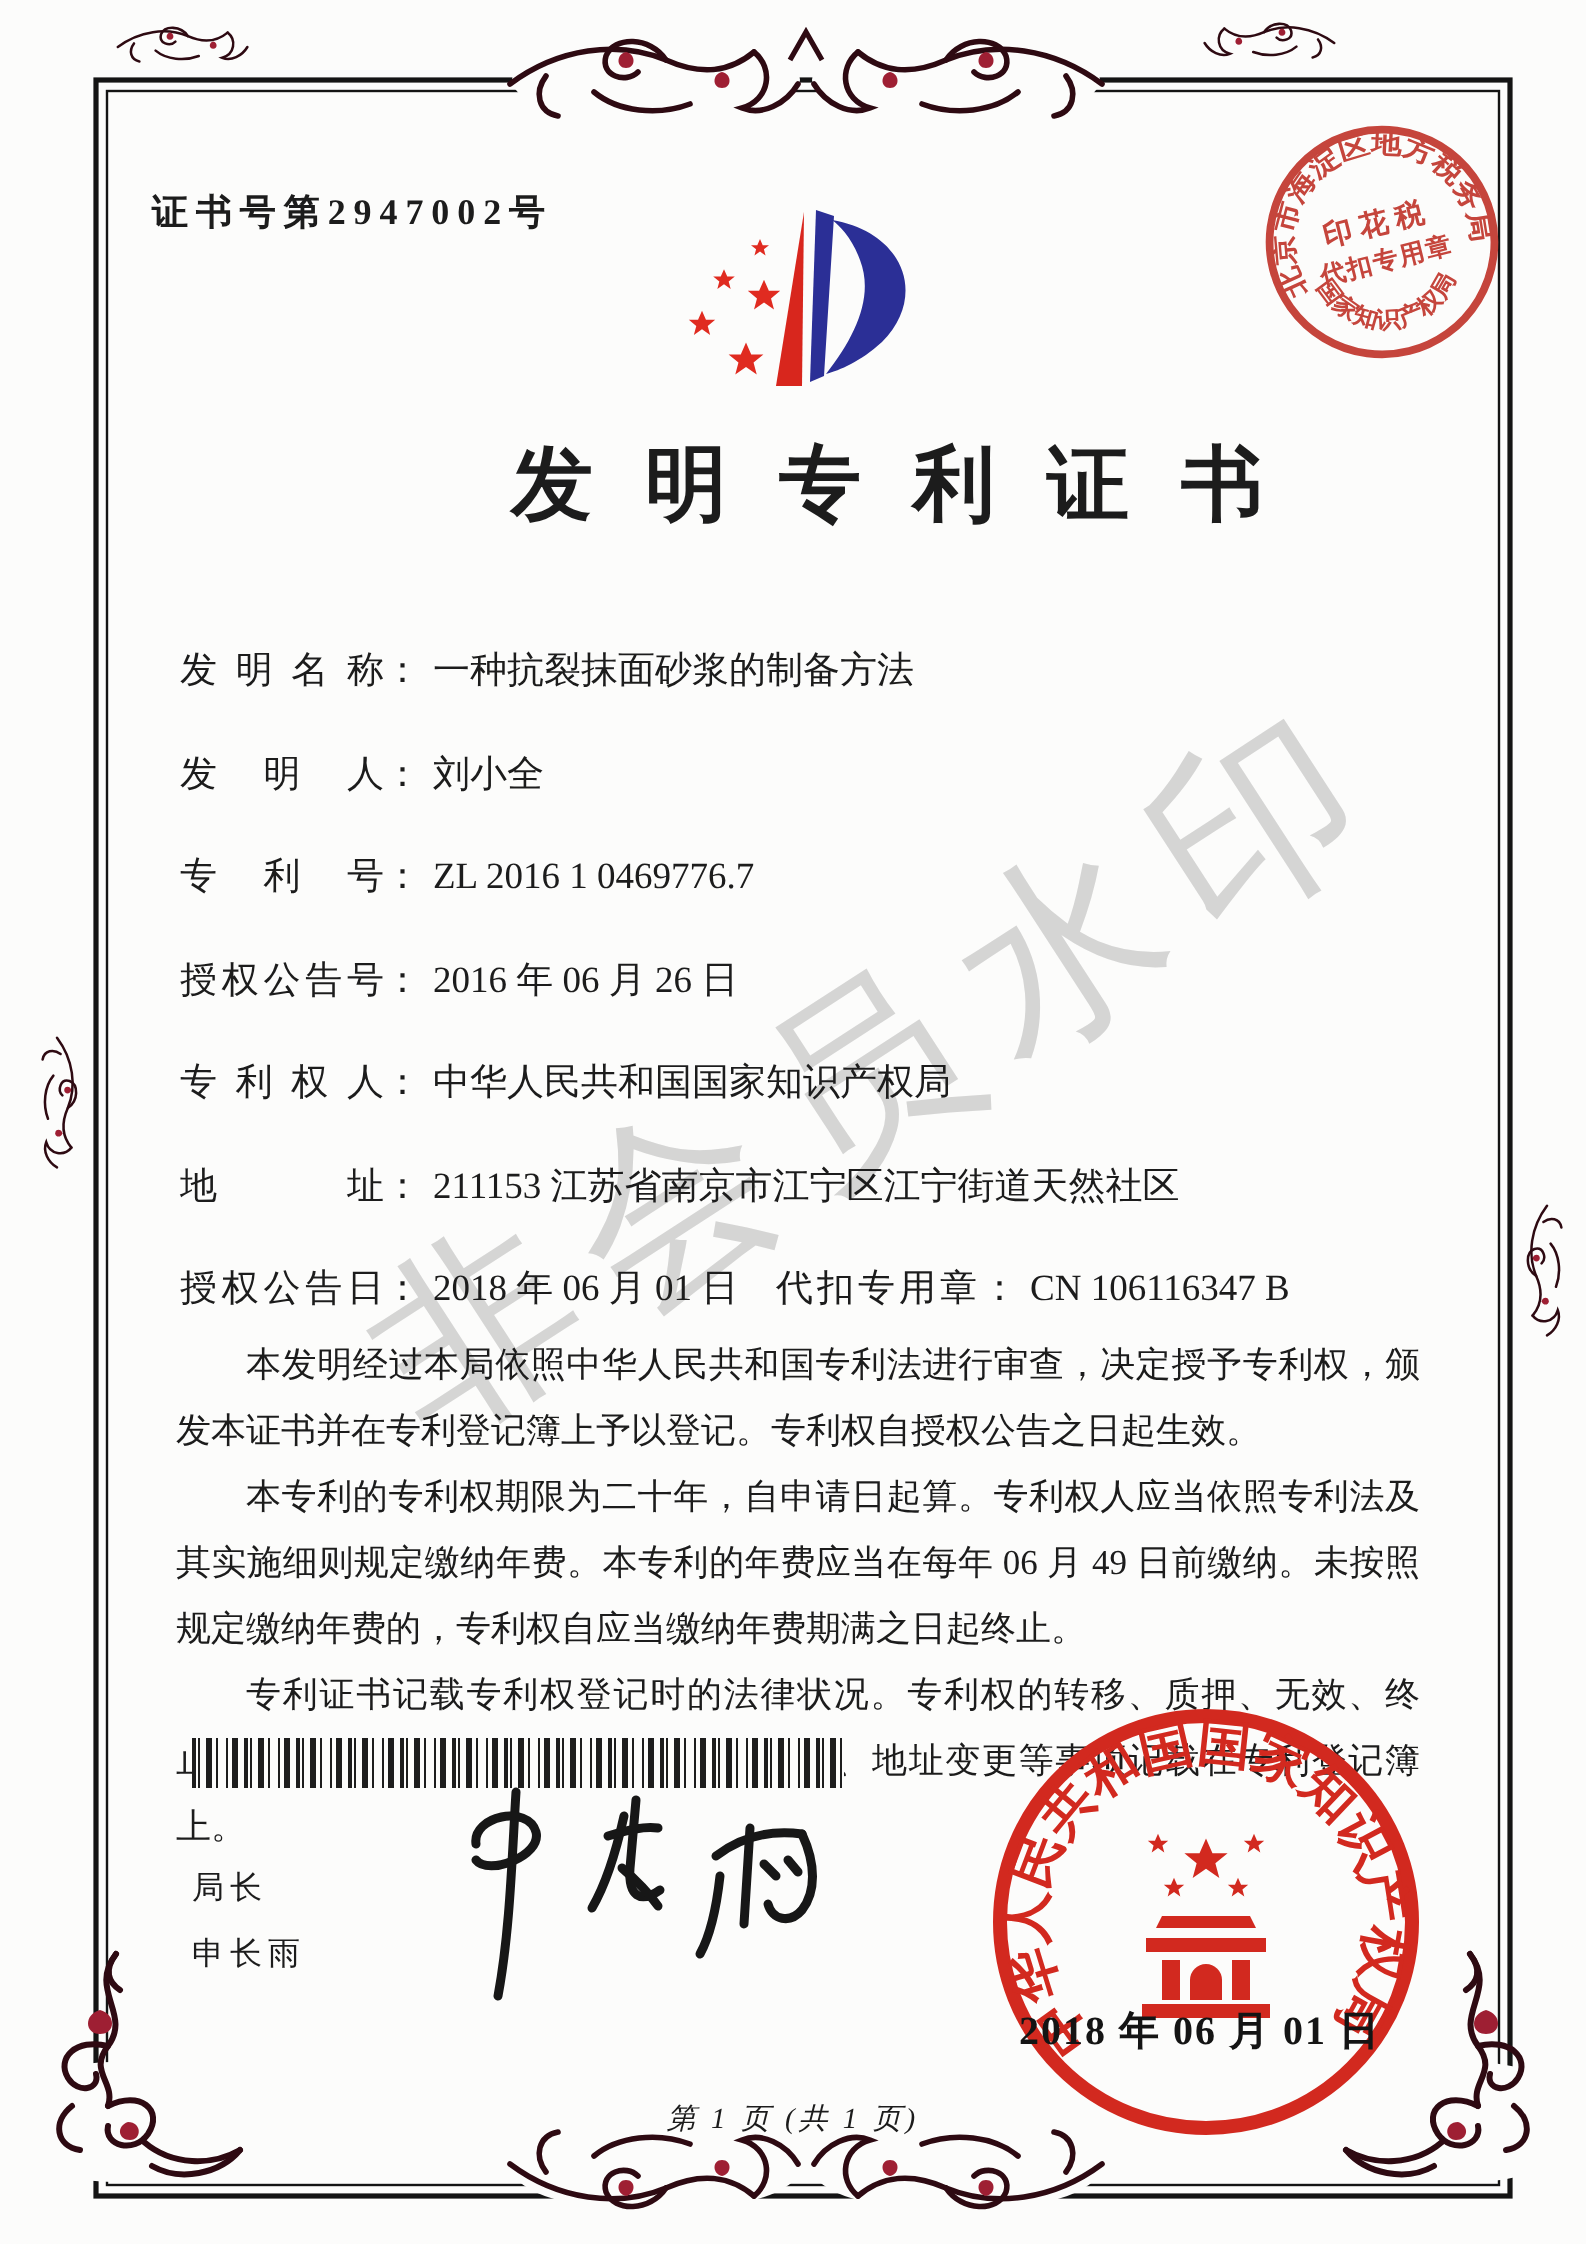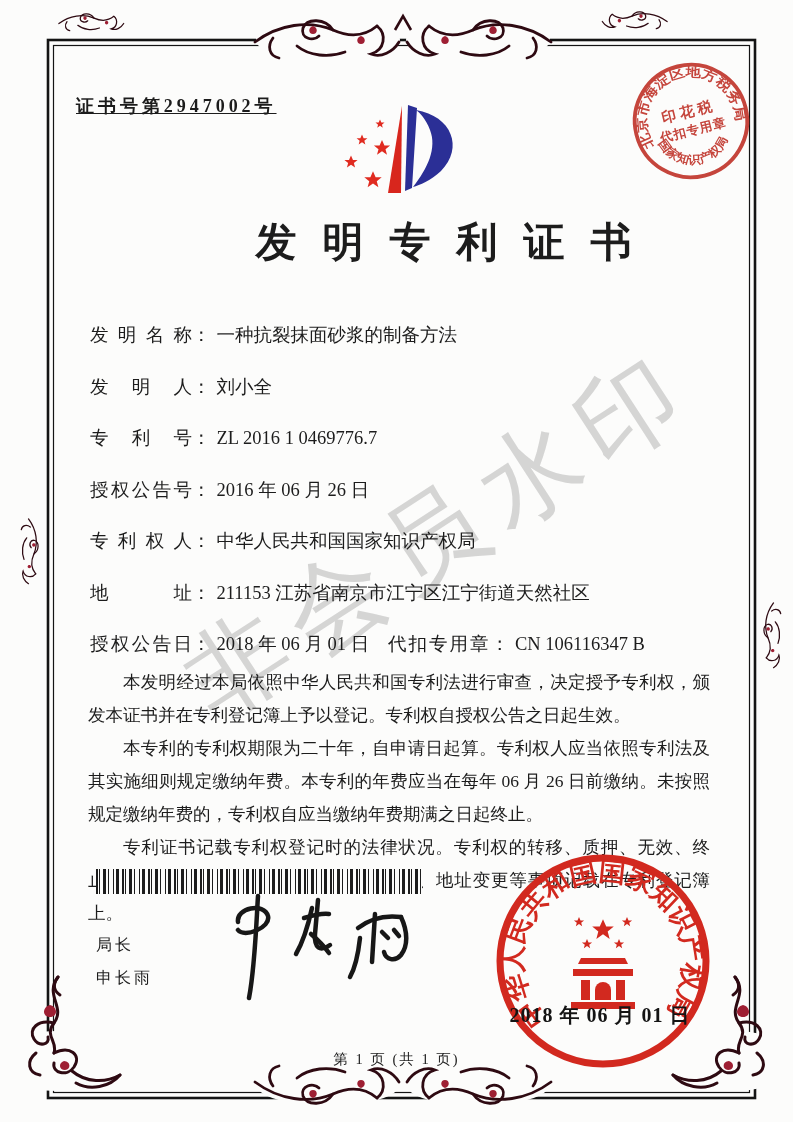--- a/index.html
+++ b/index.html
@@ -10,21 +10,21 @@
   .frame-svg { position:absolute; left:0; top:0; z-index:0; }
 
   .wm { position:absolute; left:120px; top:395px; width:640px; height:280px; z-index:1;
         display:flex; align-items:center; justify-content:center;
         transform:rotate(-33deg); transform-origin:50% 50%;
         font-size:100px; letter-spacing:16px; color:rgba(150,150,150,.38);
         font-family:"Liberation Sans","DejaVu Sans",sans-serif; white-space:nowrap; }
 
   .content { position:absolute; inset:0; z-index:2; }
 
-  .cert-no { position:absolute; left:76px; top:94px; font-size:18px; letter-spacing:.22em; font-weight:600;text-decoration:underline; }
+  .cert-no { position:absolute; left:76px; top:94px; font-size:18px; letter-spacing:.22em; font-weight:600; }
 
   .logo { position:absolute; left:316px; top:96px; }
 
   .title { position:absolute; left:0; top:215px; width:100%; text-align:center;
            font-size:41px; font-weight:700; letter-spacing:26px; text-indent:26px;margin-left:47px; }
 
   .fields { position:absolute; left:90px; top:322px; width:620px; }
   .frow { position:relative; height:51.5px; font-size:18.5px; white-space:nowrap; }
   .flabel { display:inline-block; width:102px; text-align:justify; text-align-last:justify; text-justify:inter-character; vertical-align:bottom; }
   .fcolon { display:inline-block; margin-right:6px; }
@@ -45,21 +45,21 @@
 
   .signature { position:absolute; left:208px; top:888px; }
 
   .seal { position:absolute; left:492px; top:850px; width:222px; height:222px; }
   .seal-date { position:absolute; left:484px; top:1002px; width:232px; text-align:center;
                font-size:20px; font-weight:600; letter-spacing:1px; color:#141414; z-index:3; }
 
   .stamp { position:absolute; left:628px; top:58px; width:126px; height:126px;
            transform:rotate(-14deg); z-index:3; }
 
-  .footer { position:absolute; left:0; top:1050px; width:100%; text-align:center; font-size:14.5px; letter-spacing:2px; }
+  .footer { position:absolute; left:0; top:1050px; width:100%; text-align:center; font-size:14.5px; letter-spacing:2px;font-style:italic; }
 </style>
 </head>
 <body>
 
 <div class="page">
 
   <svg class="frame-svg" width="793" height="1122" viewBox="0 0 793 1122">
     <defs>
       <g id="flourish" stroke="#2e0a12" stroke-width="3" fill="none" stroke-linecap="round">
         <ellipse cx="62" cy="86" rx="52" ry="30" fill="#fcfcfb" stroke="none"></ellipse>
@@ -148,21 +148,21 @@
       <div class="frow">
         <span class="flabel">授权公告日</span><span class="fcolon">：</span><span>2018 年 06 月 01 日</span>
         <span class="grant-no">
           <span class="flabel2">代扣专用章</span><span class="fcolon">：</span><span>CN 106116347 B</span>
         </span>
       </div>
     </div>
 
     <div class="paras">
       <p>本发明经过本局依照中华人民共和国专利法进行审查，决定授予专利权，颁发本证书并在专利登记簿上予以登记。专利权自授权公告之日起生效。</p>
-      <p>本专利的专利权期限为二十年，自申请日起算。专利权人应当依照专利法及其实施细则规定缴纳年费。本专利的年费应当在每年 06 月 26 日前缴纳。未按照规定缴纳年费的，专利权自应当缴纳年费期满之日起终止。</p>
+      <p>本专利的专利权期限为二十年，自申请日起算。专利权人应当依照专利法及其实施细则规定缴纳年费。本专利的年费应当在每年 06 月 49 日前缴纳。未按照规定缴纳年费的，专利权自应当缴纳年费期满之日起终止。</p>
       <p>专利证书记载专利权登记时的法律状况。专利权的转移、质押、无效、终止、恢复和专利权人的姓名或名称、国籍、地址变更等事项记载在专利登记簿上。</p>
     </div>
 
     <div class="barcode"></div>
 
     <div class="director">
       <div>局长</div>
       <div>申长雨</div>
     </div>
 

